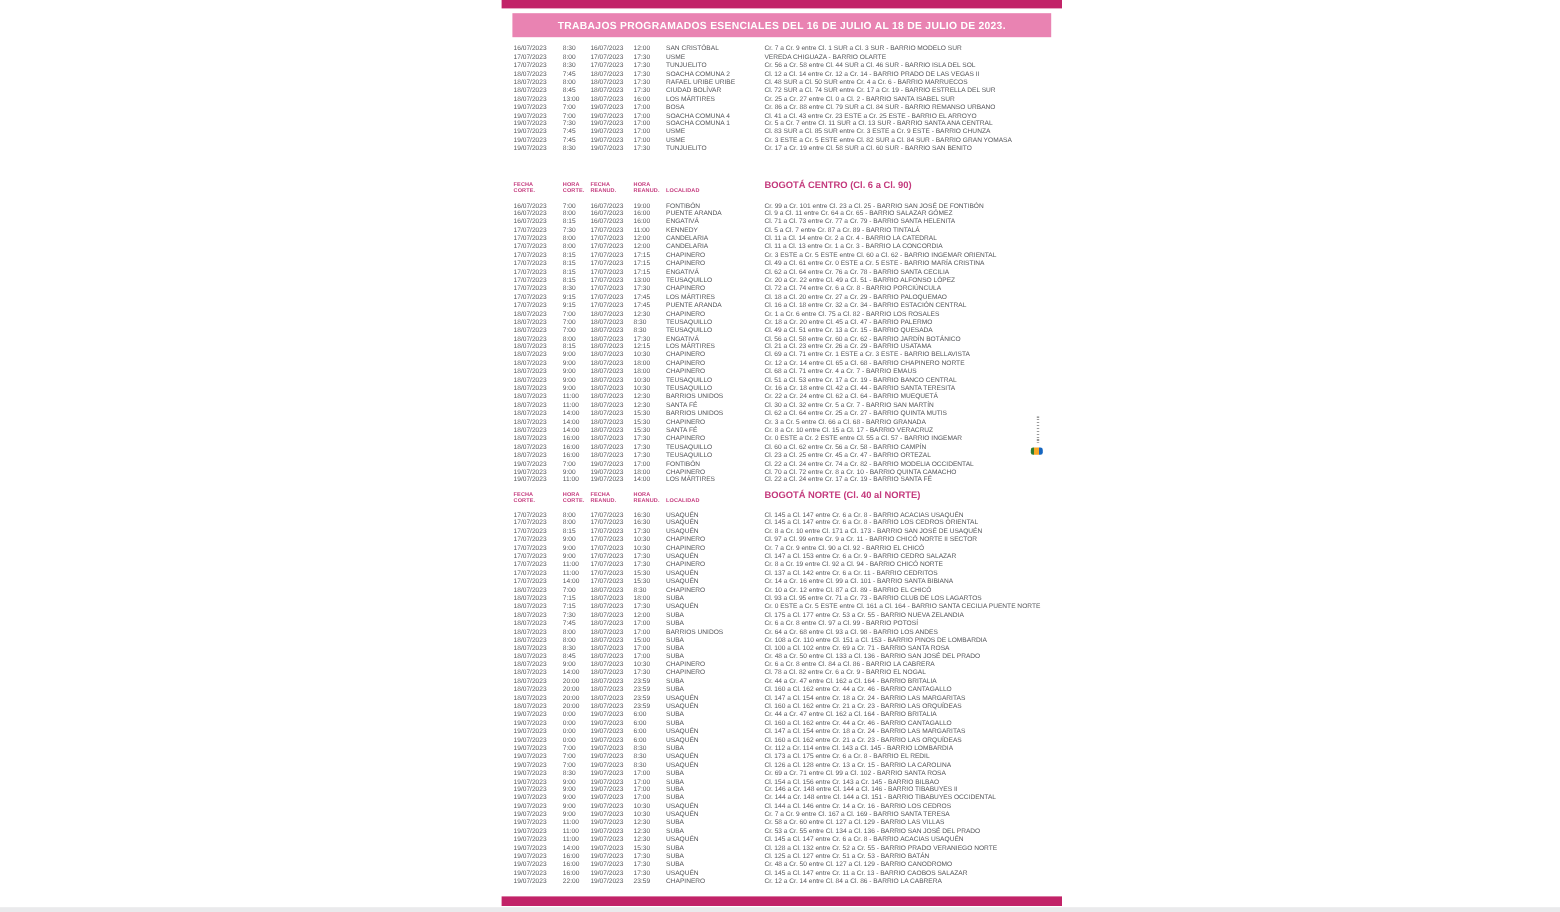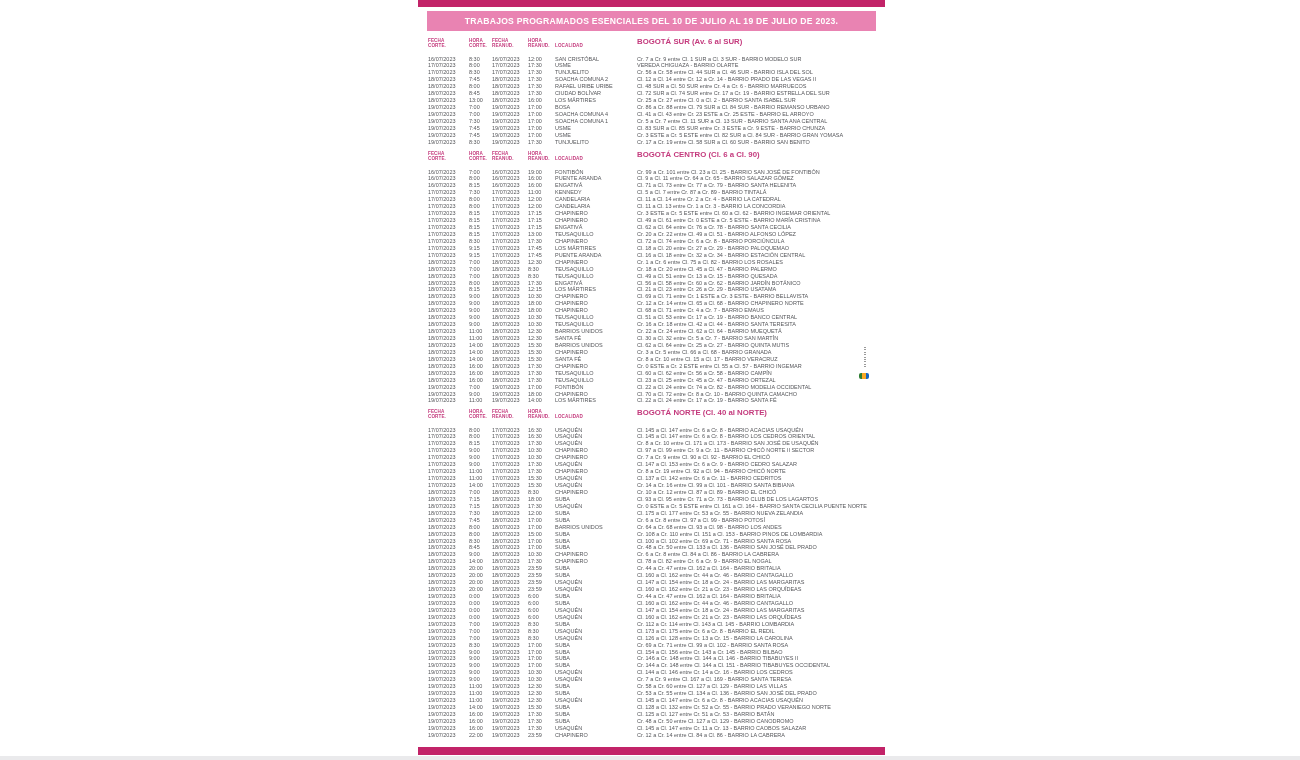--- a/index.html
+++ b/index.html
@@ -27,36 +27,24 @@
   .watermark{position:absolute;left:440px;top:347px;width:14px;height:38px;}
   .wm-line{position:absolute;left:6px;top:0;width:2px;height:22px;background:repeating-linear-gradient(to bottom,#9a9a9a 0 1px,transparent 1px 2.4px);}
   .wm-dot{position:absolute;left:1px;top:26px;width:10px;height:6px;border-radius:2px;background:linear-gradient(90deg,#2e7d32 0 3px,#f9a825 3px 7px,#1565c0 7px 10px);}
 </style>
 </head>
 <body>
 
 <div class="doc">
   <div class="topbar"></div>
   <div class="banner">
-    <span>TRABAJOS PROGRAMADOS ESENCIALES DEL 10 DE JULIO AL 19 DE JULIO DE 2023.</span>
+    <span>TRABAJOS PROGRAMADOS ESENCIALES DEL 16 DE JULIO AL 18 DE JULIO DE 2023.</span>
   </div>
   <div id="sections">
       <div class="section" style="top: 38px;">
-        <div class="grid head">
-          <div class="col">FECHA
-CORTE.</div>
-          <div class="col">HORA
-CORTE.</div>
-          <div class="col">FECHA
-REANUD.</div>
-          <div class="col">HORA
-REANUD.</div>
-          <div class="col loc">LOCALIDAD</div>
-          <div class="sec-title">BOGOTÁ SUR (Av. 6 al SUR)</div>
-        </div>
         <div class="grid row">
           <span>16/07/2023</span>
           <span>8:30</span>
           <span>16/07/2023</span>
           <span>12:00</span>
           <span>SAN CRISTÓBAL</span>
           <span>Cr. 7 a Cr. 9 entre Cl. 1 SUR a Cl. 3 SUR - BARRIO MODELO SUR</span>
         </div>
         <div class="grid row">
           <span>17/07/2023</span>

